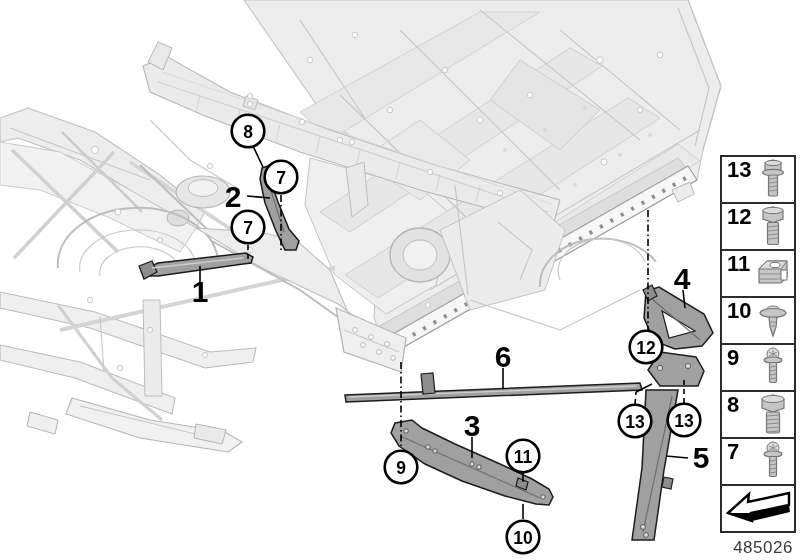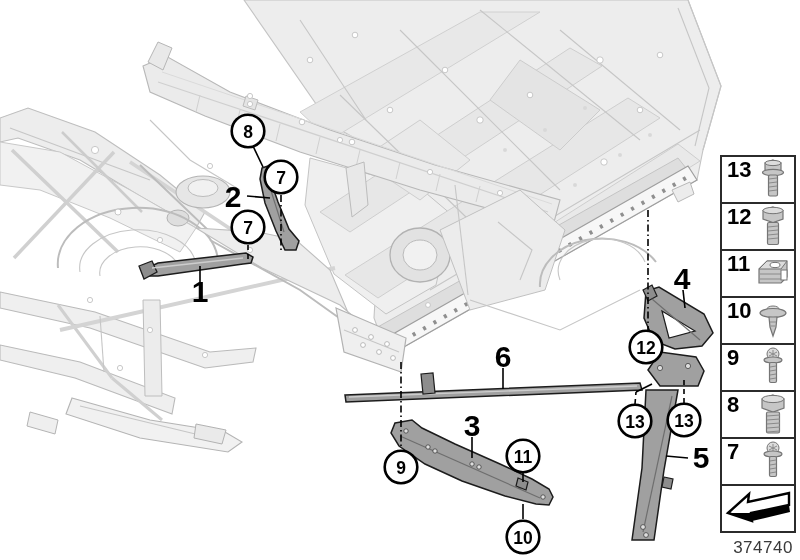--- a/index.html
+++ b/index.html
@@ -381,14 +381,14 @@
     </svg>
   </div>
   <div class="lbox">
     <svg class="licon" width="68" height="41" viewBox="0 0 68 41" style="right:1px">
       <polygon points="3,26 24,7 23,15 64,6 64,18 26,26 27,34" fill="#fff" stroke="#000" stroke-width="2.4" stroke-linejoin="miter"></polygon>
       <polygon points="64,18 26,26 27,34 65,25" fill="#000"></polygon>
       <polygon points="3,26 27,34 26,26" fill="#000"></polygon>
     </svg>
   </div>
 </div>
-<div id="diagram-number">374740</div>
+<div id="diagram-number">485026</div>
 </div>
 
 </body></html>

